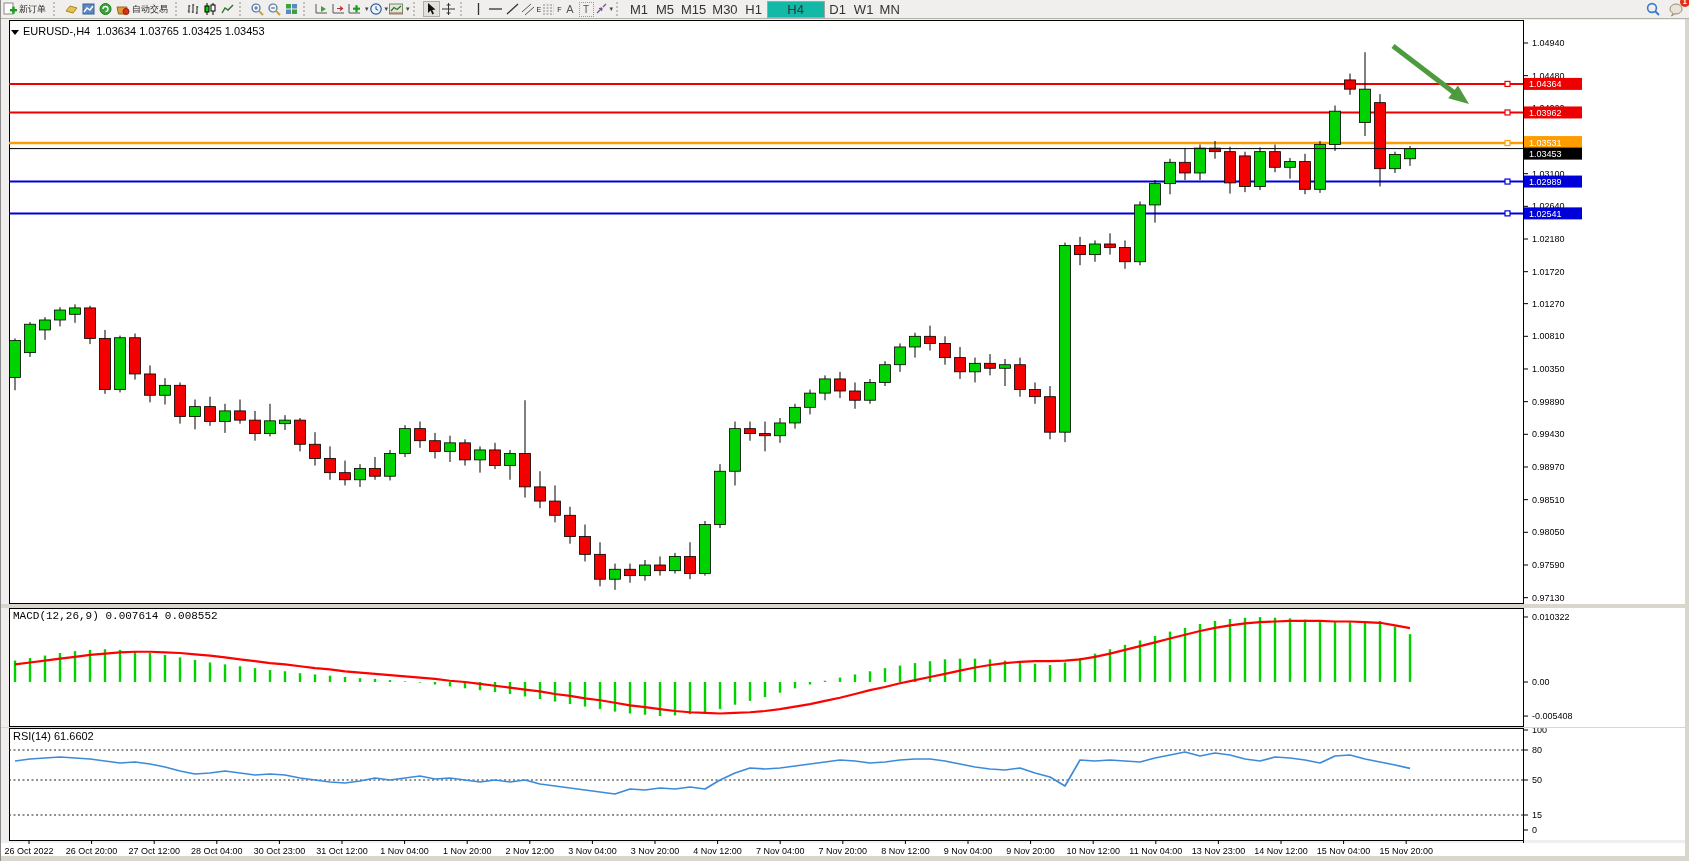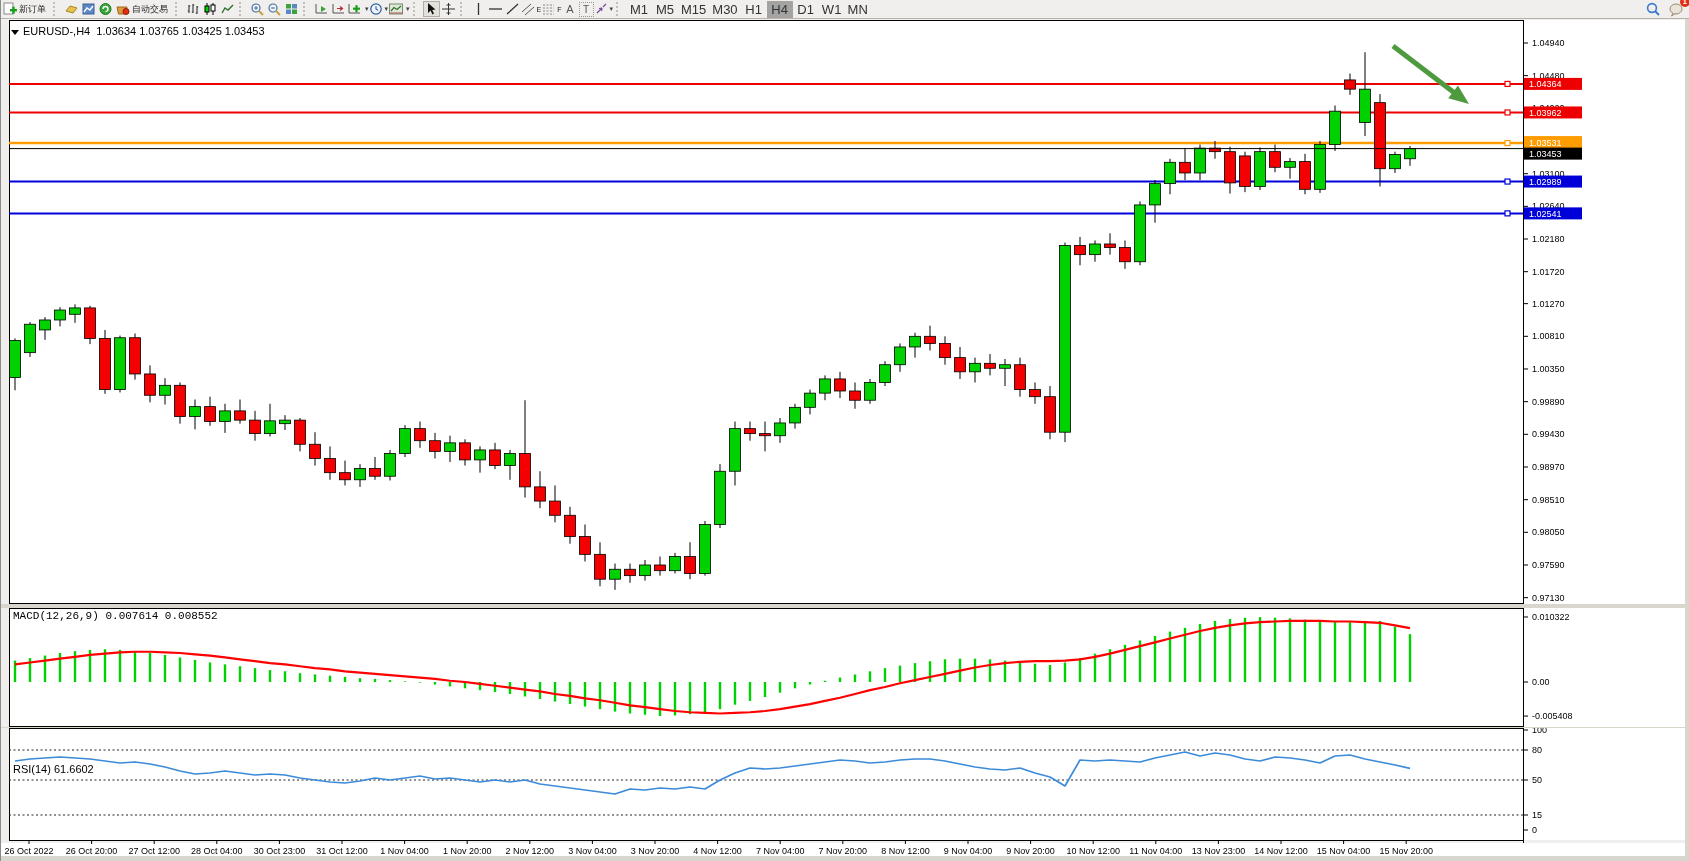--- a/index.html
+++ b/index.html
@@ -8,21 +8,21 @@
   
   .toolbar{position:absolute;top:0;left:0;width:1689px;height:18px;background:#f0efed;
            border-bottom:1px solid #b5b2ab;display:flex;align-items:center;font-size:9px;color:#222;z-index:5;}
   .tbi{display:inline-flex;align-items:center;justify-content:center;height:16px;min-width:17px;cursor:pointer;}
   .tbi svg{display:block;}
   .tbi.active{background:#e3e1dc;border:1px solid #b0ada6;box-sizing:border-box;}
   .tblabel{margin:0 4px 0 1px;white-space:nowrap;}
   .sep{width:5px;height:14px;border-left:2px dotted #c2bfb8;margin:0 3px;}
   .caret{font-size:7px;color:#444;margin-left:1px;}
   .tf{min-width:20px;text-align:center;padding:1px 3px;color:#333;cursor:pointer;font-size:13px;}
-  .tf.active{background:#a3a3a3;border:1px solid #a8a49c;padding:0 2px;}
+  .tf.active{background:#14b8a6;border:1px solid #a8a49c;padding:0 18px;}
   .toolbar-right{margin-left:auto;display:flex;align-items:center;margin-right:6px;gap:6px;}
   .notif{position:relative;}
   .badge{position:absolute;top:-4px;right:-6px;background:#e03014;color:#fff;border-radius:7px;
          font-size:8px;padding:0 3px;line-height:10px;font-weight:bold;}
   
   .overlay{position:absolute;font-size:11px;color:#000;white-space:nowrap;z-index:3;}
   .tri{display:inline-block;width:0;height:0;border-left:4px solid transparent;border-right:4px solid transparent;
        border-top:5px solid #000;margin-right:4px;vertical-align:middle;}
   #chart-svg{position:absolute;top:0;left:0;z-index:1;}
 </style>
@@ -648,16 +648,16 @@
       <line x1="1392" y1="46" x2="1456.8706825553688" y2="95.50657352909734" stroke="#4e9b3f" stroke-width="5"></line>
       <polygon points="1468,104 1447.2475885242968,98.22614358135681 1456.9543616339,85.50692364463558" fill="#4e9b3f"></polygon>
     </svg>
 
   <div class="overlay" style="top:25px;left:10px;">
     <span class="tri"></span><span>EURUSD-,H4</span>&nbsp;&nbsp;<span>1.03634 1.03765 1.03425 1.03453</span>
   </div>
   <div class="overlay" style="top:610px;left:12px;font-family:Liberation Mono, monospace;">
     <span>MACD(12,26,9)</span>&nbsp;<span>0.007614 0.008552</span>
   </div>
-  <div class="overlay" style="top:730px;left:12px;margin-top:33px;">
+  <div class="overlay" style="top:730px;left:12px;">
     <span>RSI(14)</span>&nbsp;<span>61.6602</span>
   </div>
 </div>
 
 </body></html>

